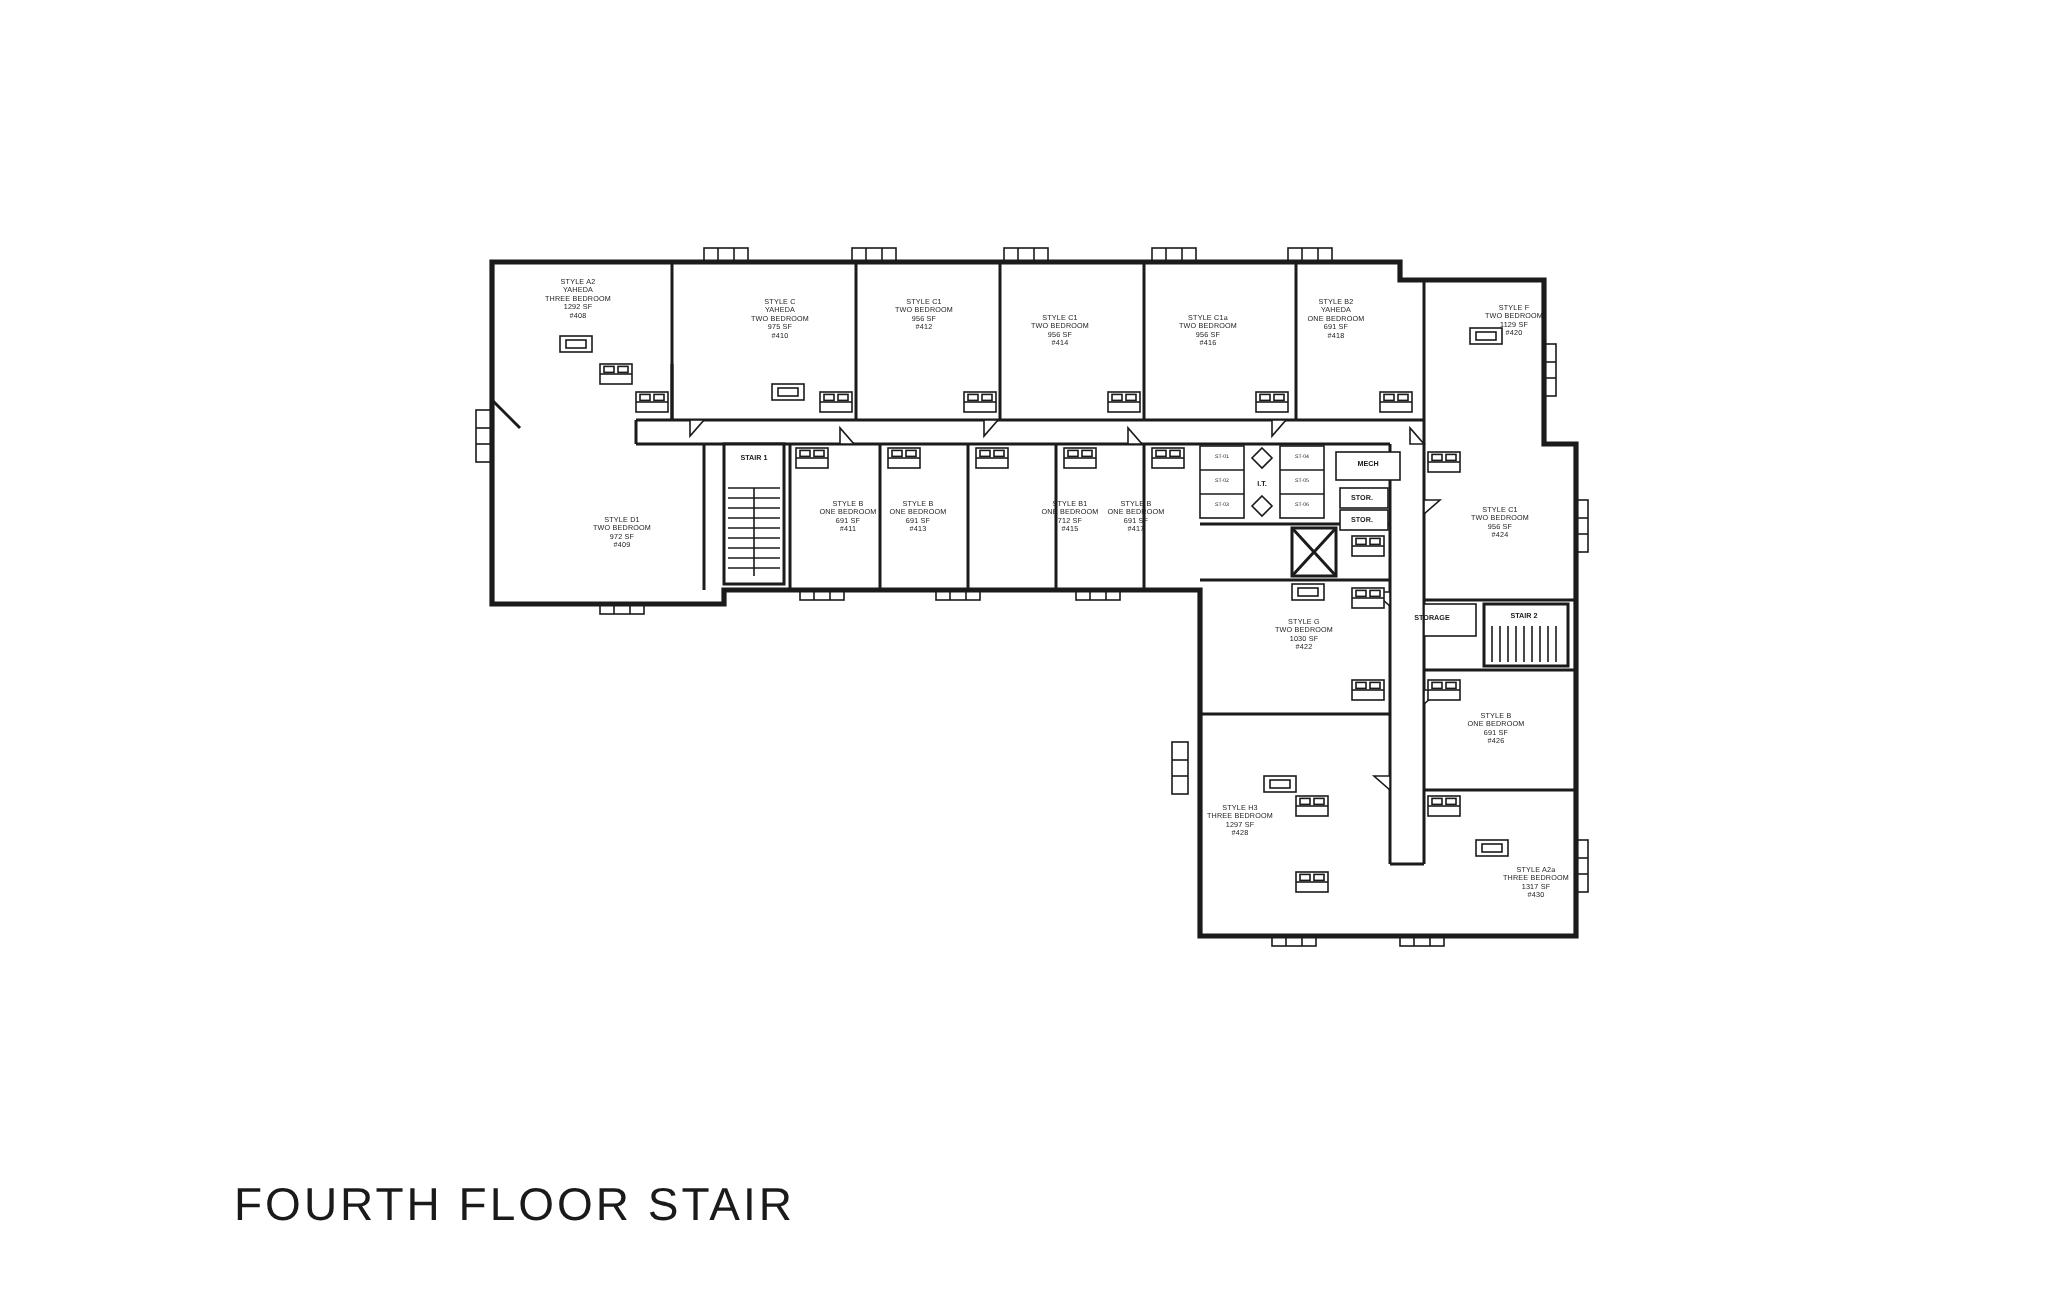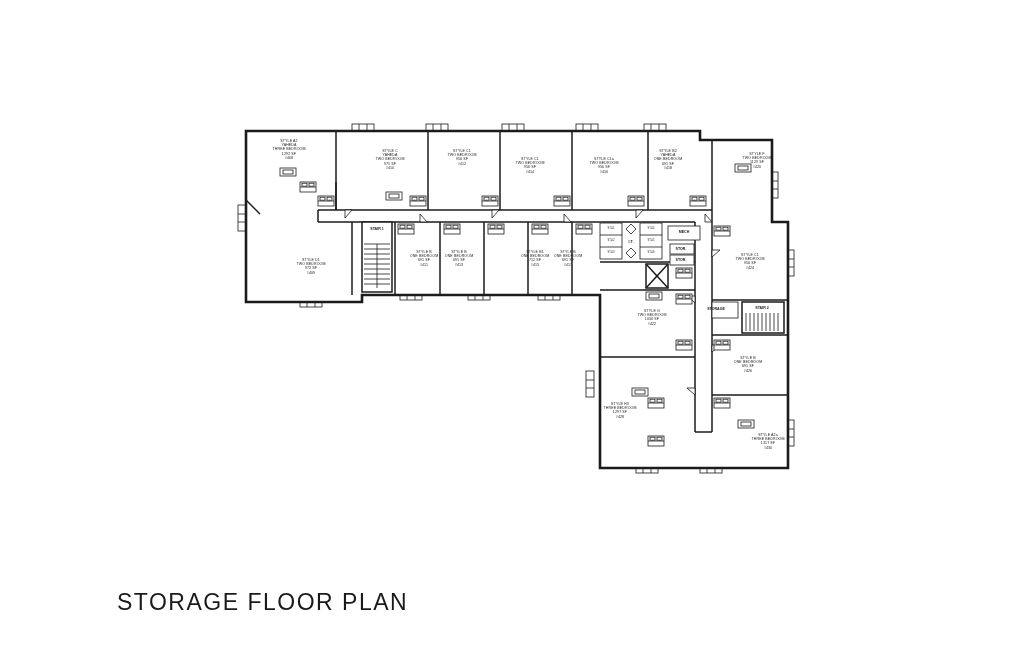--- a/index.html
+++ b/index.html
@@ -222,14 +222,14 @@
           <text x="611" y="229" text-anchor="middle" class="llabel"><tspan x="611" dy="0">ST-01</tspan></text>
           <text x="611" y="241" text-anchor="middle" class="llabel"><tspan x="611" dy="0">ST-02</tspan></text>
           <text x="611" y="253" text-anchor="middle" class="llabel"><tspan x="611" dy="0">ST-03</tspan></text>
           <text x="651" y="229" text-anchor="middle" class="llabel"><tspan x="651" dy="0">ST-04</tspan></text>
           <text x="651" y="241" text-anchor="middle" class="llabel"><tspan x="651" dy="0">ST-05</tspan></text>
           <text x="651" y="253" text-anchor="middle" class="llabel"><tspan x="651" dy="0">ST-06</tspan></text>
         </g>
     </svg>
   </div>
 
-  <div class="title">STORAGE FLOOR PLAN</div>
+  <div class="title">FOURTH FLOOR STAIR</div>
 </div>
 
 </body></html>

